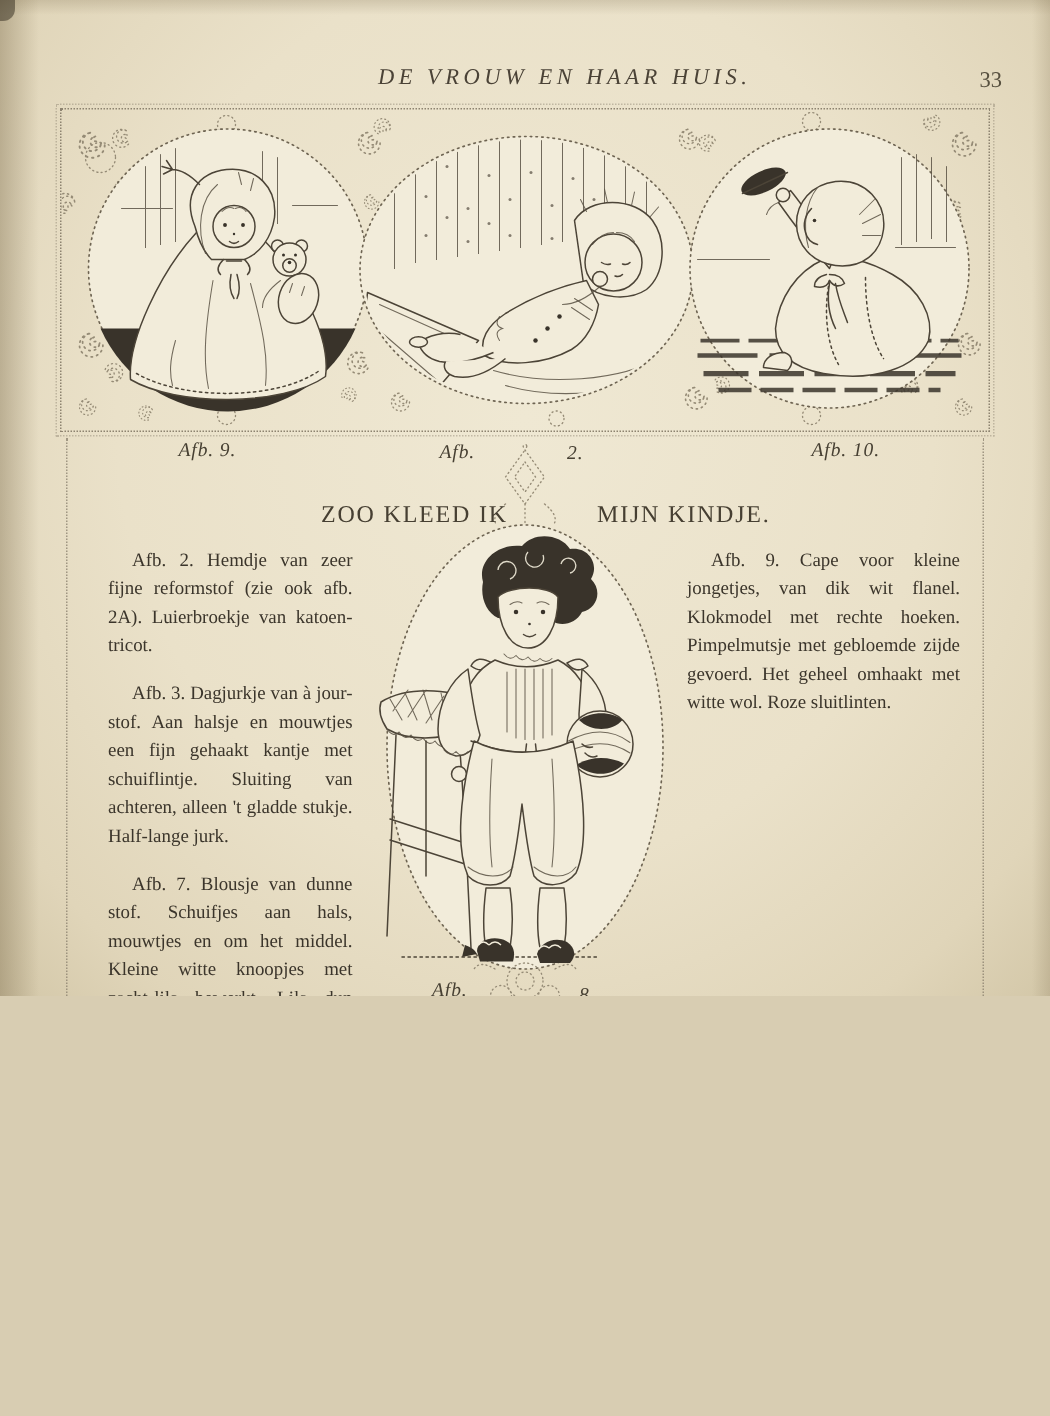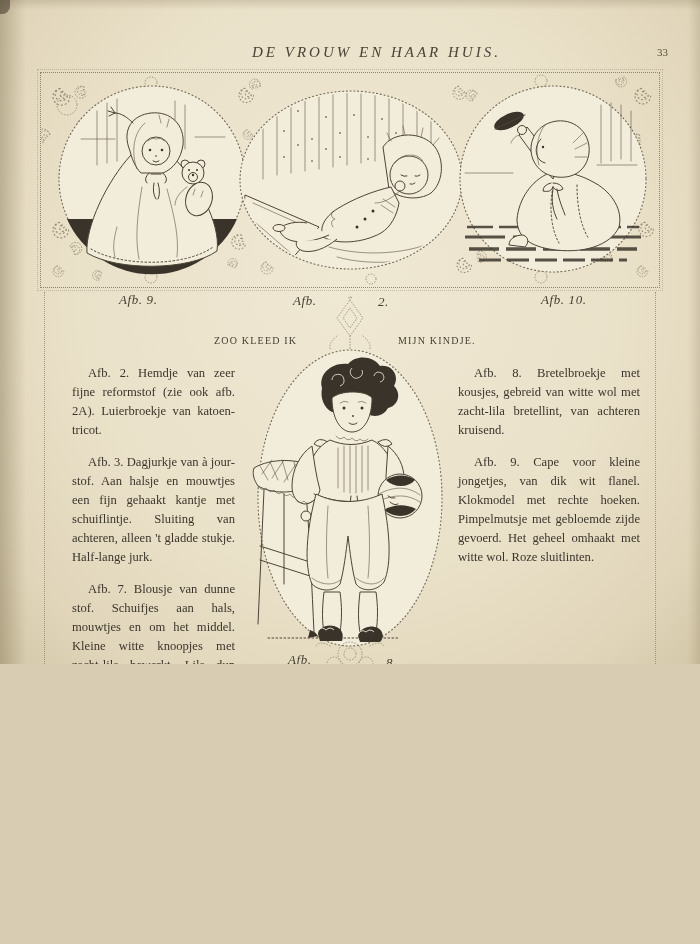--- a/index.html
+++ b/index.html
@@ -8,30 +8,30 @@
         background:radial-gradient(ellipse at 50% 42%, #efe8d3 0%, #eae1c9 55%, #e0d5b9 85%, #d3c7a8 100%);
         color:#3f3a30;}
   .edge{position:absolute;pointer-events:none;}
   .edge-left{left:0;top:0;bottom:0;width:26px;background:linear-gradient(to right, rgba(120,104,72,.38), rgba(120,104,72,0));}
   .edge-top{left:0;top:0;right:0;height:10px;background:linear-gradient(to bottom, rgba(120,104,72,.22), rgba(120,104,72,0));}
   .edge-right{right:0;top:0;bottom:0;width:12px;background:linear-gradient(to left, rgba(120,104,72,.20), rgba(120,104,72,0));}
   .corner-mark{position:absolute;left:0;top:0;width:10px;height:14px;background:rgba(60,52,38,.55);border-bottom-right-radius:8px;}
   .scan-bar{position:absolute;left:94px;right:0;top:931px;height:11px;background:linear-gradient(to bottom,#6b675c,#3b3933 60%,#4a463e);border-radius:2px 0 0 2px;filter:blur(.3px);}
 
   .journal-title{position:absolute;left:252px;top:44px;font-style:italic;font-size:15px;letter-spacing:3px;color:#4a4236;}
-  .page-number{position:absolute;right:32px;top:46px;font-size:11px;color:#57503f;}
+  .page-number{position:absolute;right:32px;top:46px;font-size:15px;color:#57503f;}
 
   .panel{position:absolute;left:40px;width:618px;border:1px dotted #8d8370;outline:1px dotted rgba(141,131,112,.45);outline-offset:2px;background:transparent;}
   .top-panel{top:72px;height:214px;}
   .bottom-panel{top:712px;height:193px;}
   .fig{position:absolute;}
   .bg-orn{position:absolute;left:0;top:0;}
 
   .caption{position:absolute;font-size:13px;letter-spacing:.6px;color:#474033;font-style:italic;}
-  .article-title{position:absolute;top:335px;font-size:10px;letter-spacing:1.2px;color:#463f32;}
+  .article-title{position:absolute;top:335px;font-size:16px;letter-spacing:1.2px;color:#463f32;}
 
   .text-col{position:absolute;top:364px;font-size:12.6px;line-height:19px;text-align:justify;color:#3b352b;}
   .text-col p{margin:0 0 13px 0;text-indent:16px;}
   .left-col{left:72px;width:163px;}
   .right-col{left:458px;width:182px;}
 
   .side-rule{position:absolute;top:292px;height:418px;width:0;border-left:1px dotted rgba(141,131,112,.8);}
   .side-rule.l{left:44px;} .side-rule.r{left:655px;}
 
   
@@ -223,21 +223,20 @@
   <div class="article-title" style="left:214px">ZOO KLEED IK</div>
   <div class="article-title" style="left:398px">MIJN KINDJE.</div>
 
   <div class="text-col left-col">
     <p>Afb. 2.  Hemdje van zeer fijne reformstof (zie ook afb. 2A). Luierbroekje van katoen-tricot.</p>
     <p>Afb. 3.  Dagjurkje van à jour-stof. Aan halsje en mouwtjes een fijn gehaakt kantje met schuiflintje. Sluiting van achteren, alleen 't gladde stukje. Half-lange jurk.</p>
     <p>Afb. 7.  Blousje van dunne stof. Schuifjes aan hals, mouwtjes en om het middel. Kleine witte knoopjes met zacht-lila bewerkt. Lila dun koordje voor 't inhalen der schuifjes.</p>
   </div>
 
   <div class="text-col right-col">
-    <p>Afb. 8.  Bretelbroekje met kousjes, gebreid van witte wol met zacht-lila bretellint, van achteren kruisend.</p>
     <p>Afb. 9.  Cape voor kleine jongetjes, van dik wit flanel. Klokmodel met rechte hoeken. Pimpelmutsje met gebloemde zijde gevoerd. Het geheel omhaakt met witte wol. Roze sluitlinten.</p>
   </div>
 
   <svg class="fig art" style="left:248px;top:346px" width="204" height="310" viewBox="0 0 204 310">
     <ellipse class="dot" cx="102" cy="152" rx="92" ry="148"></ellipse>
 
     <path class="sf" d="M6,122 C22,112 52,112 66,122 C68,130 66,136 62,140 C46,148 24,148 10,140 C6,134 4,128 6,122 Z"></path>
     <path class="lt" d="M12,120 l8,14 M22,116 l8,18 M34,114 l6,20 M46,116 l4,18 M56,120 l0,16 M58,124 l-10,14 M48,118 l-12,18 M36,114 l-12,18 M24,114 l-10,14"></path>
     <path class="lt" d="M10,140 q4,6 8,2 q4,6 8,2 q4,6 8,2 q4,6 8,2 q4,6 8,2 q4,6 8,2"></path>
     <path class="s" d="M16,144 L10,278 M58,146 C62,196 64,244 66,286 M36,148 V238 M12,200 L62,216 M12,214 L62,230"></path>

